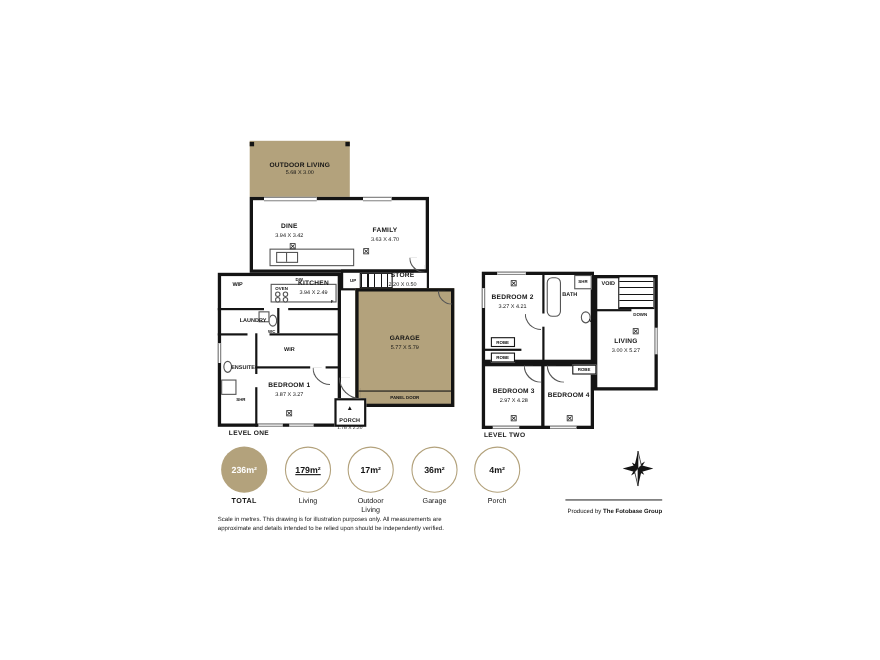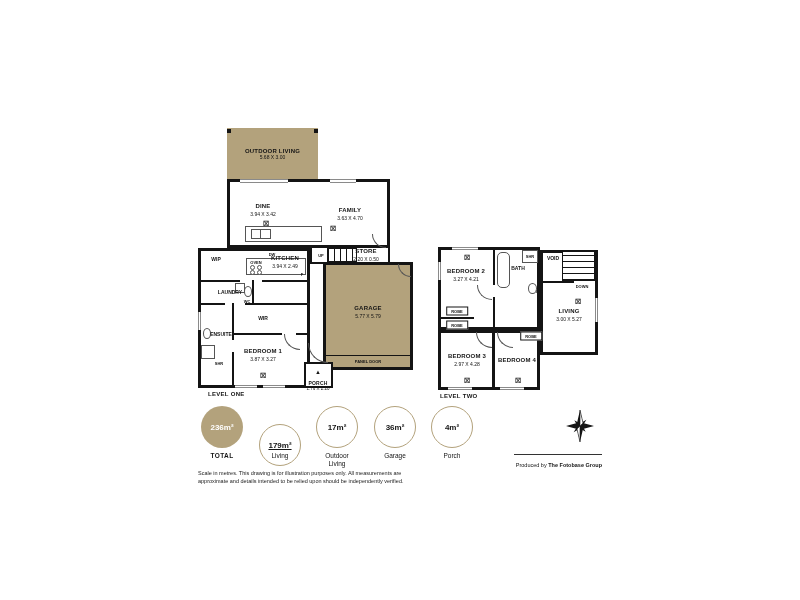--- a/index.html
+++ b/index.html
@@ -186,21 +186,21 @@
 <span class="sym" style="left:467px;top:381px;">⊠</span>
 <div class="lbl" style="left:517px;top:357px;">
   <span class="nm">BEDROOM 4</span>
 </div>
 <span class="sym" style="left:518px;top:381px;">⊠</span>
 <div class="levlab" style="left:440px;top:393px;">LEVEL TWO</div>
 
 <div class="circ filled" style="left:201px;top:406px;">
   <span>236m²</span>
 </div>
-<div class="circ" style="left:259px;top:424px;text-decoration:underline;">
+<div class="circ" style="left:259px;top:406px;text-decoration:underline;">
   <span>179m²</span>
 </div>
 <div class="circ" style="left:316px;top:406px;">
   <span>17m²</span>
 </div>
 <div class="circ" style="left:374px;top:406px;">
   <span>36m²</span>
 </div>
 <div class="circ" style="left:431px;top:406px;">
   <span>4m²</span>

